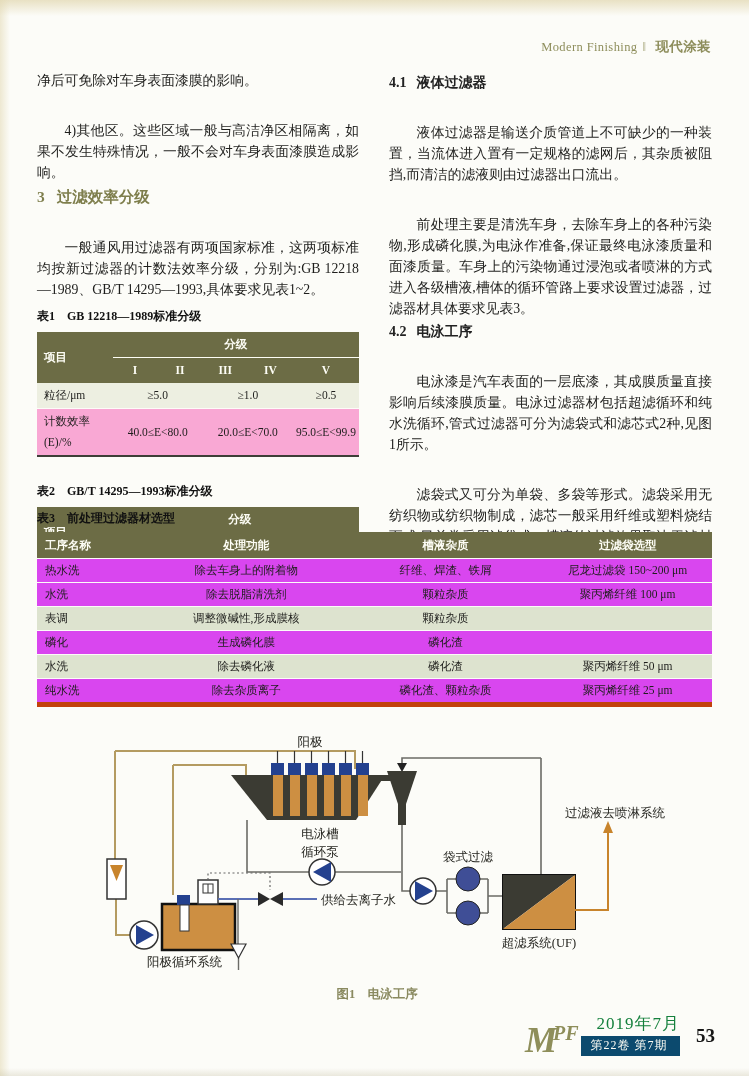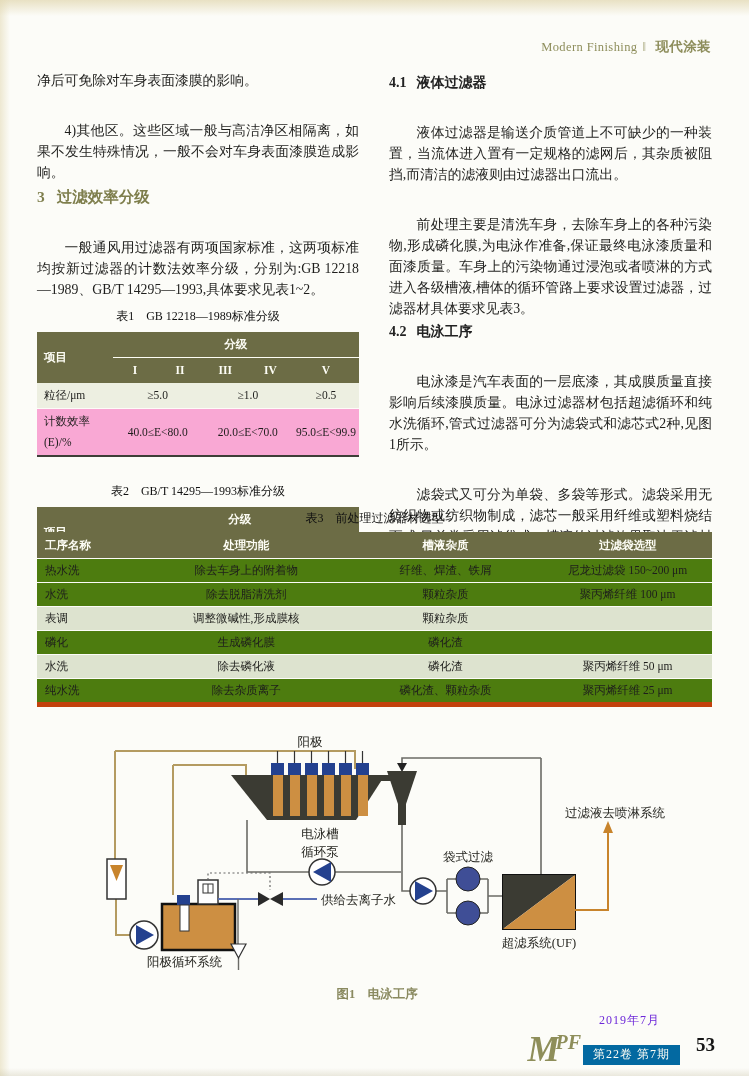--- a/index.html
+++ b/index.html
@@ -25,55 +25,55 @@
   .col-left{left:37px;}
   .col-right{left:389px;width:323px;}
   p{margin:0;}
   p.indent{text-indent:2em;margin-top:29px;}
 
   .sec-h{color:#7e7e4c;font-weight:bold;font-size:15.5px;margin:3px 0 3px 0;line-height:22px;text-align:left;}
   .sec-h .num{margin-right:12px;}
   .sub-h{font-weight:bold;font-size:14px;margin:2px 0;line-height:21px;text-align:left;color:#222;}
   .sub-h .num{margin-right:10px;}
 
-  .tbl-caption{text-align:center;font-weight:normal;font-size:12px;margin:0 0 5px 0;color:#111;}
+  .tbl-caption{text-align:left;font-weight:bold;font-size:12px;margin:0 0 5px 0;color:#111;}
   .t1-wrap{margin-top:6px;}
   .t2-wrap{margin-top:24px;}
 
   table{border-collapse:collapse;width:100%;font-size:11.5px;}
   table.std{border-bottom:2px solid #3e3e38;}
   table.std th,table.std td{padding:2px 3px;text-align:center;}
   table.std thead th{background:#6c6c45;color:#fdfdf5;font-weight:bold;height:19px;}
   th.item-h{text-align:left !important;padding-left:7px !important;}
   th.group-h{border-bottom:1.5px solid #fdfdf5;}
   tr.row-size td{background:#edefe1;height:19px;}
   tr.row-eff td{background:#f9a8d4;height:19px;border-top:1.5px solid #fcfcf8;}
   td.lbl{text-align:left !important;padding-left:7px !important;}
   table.t2 tr.row-eff td{word-break:break-all;line-height:15px;padding:3px 6px;}
 
   .table3-sec{position:absolute;left:37px;top:510px;width:675px;}
   table.t3{border-bottom:5px solid #c2410c;font-size:11.5px;}
   table.t3 th{background:#6c6c45;color:#fdfdf5;font-weight:bold;height:24px;text-align:center;padding:1px 4px;}
   table.t3 th.c1,table.t3 td.c1{text-align:left;padding-left:8px;width:16%;}
   table.t3 td{text-align:center;height:21px;padding:1px 4px;border-top:1.5px solid #fcfcf8;}
-  table.t3 tr.odd td{background:#4d7c0f;}
+  table.t3 tr.odd td{background:#d946ef;}
   table.t3 tr.even td{background:#dde3cf;}
   table.t3 .c2{width:30%;} table.t3 .c3{width:29%;} table.t3 .c4{width:25%;}
 
   .figure{position:absolute;left:25px;top:732px;width:700px;height:276px;}
   .figure svg text{font-family:"Liberation Serif","DejaVu Serif",serif;font-size:12.5px;fill:#24241f;}
   .figure svg text.cap{fill:#8a8a60;font-weight:bold;}
 
   .footer{position:absolute;top:1012px;right:34px;display:flex;align-items:flex-end;}
   .logo{position:relative;color:#8e8e5a;font-style:italic;font-weight:bold;line-height:1;}
   .logo .m{font-size:36px;}
   .logo .pf{font-size:20px;position:relative;top:-12px;margin-left:-4px;}
   .issue-block{margin-left:2px;margin-bottom:2px;}
-  .issue-date{color:#6d28d9;font-size:12px;letter-spacing:1px;padding-left:16px;}
-  .issue-no{background:#0369a1;color:#fdfdf5;font-size:12px;letter-spacing:1px;padding:1px 10px 2px 10px;margin-top:16px;}
+  .issue-date{color:#15803d;font-size:17px;letter-spacing:1px;padding-left:16px;}
+  .issue-no{background:#0c4a6e;color:#fdfdf5;font-size:12px;letter-spacing:1px;padding:1px 10px 2px 10px;margin-top:1px;}
   .page-no{font-size:19px;font-weight:bold;color:#161616;margin-left:16px;margin-bottom:11px;}
 </style>
 </head>
 <body>
 
 <div class="edge-top"></div>
 <div class="edge-left"></div>
 <div class="edge-bottom"></div>
 
 <div class="page-header">

